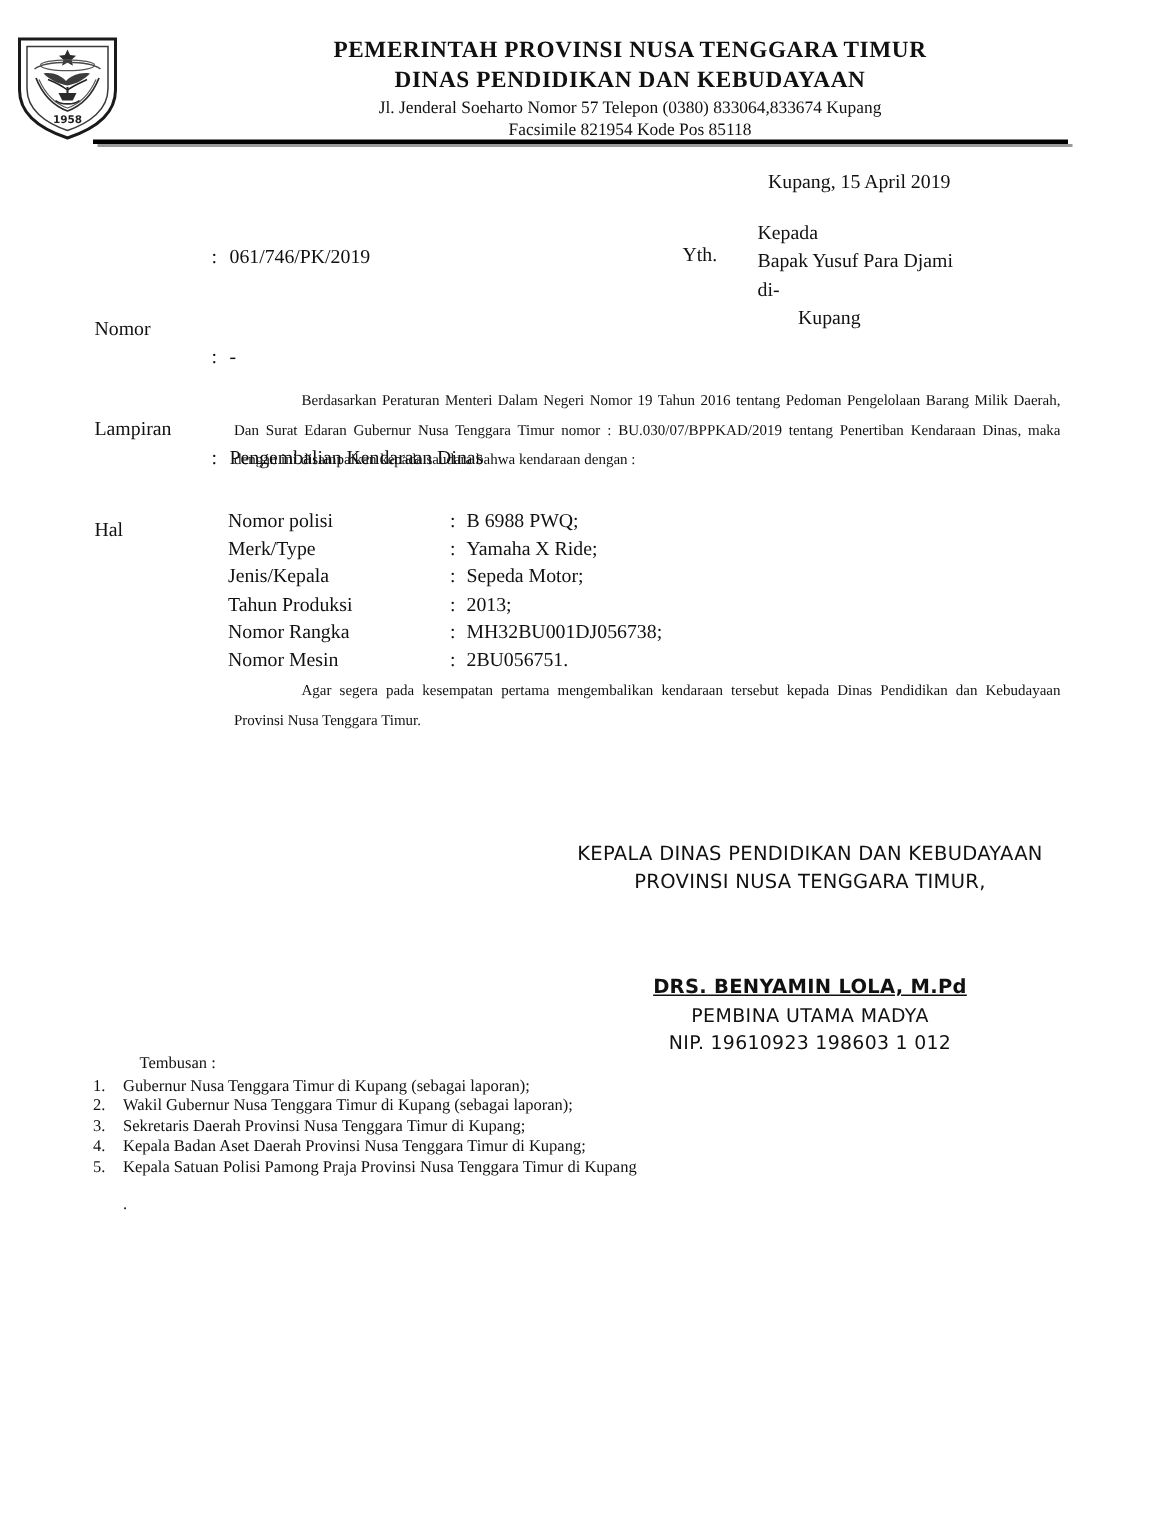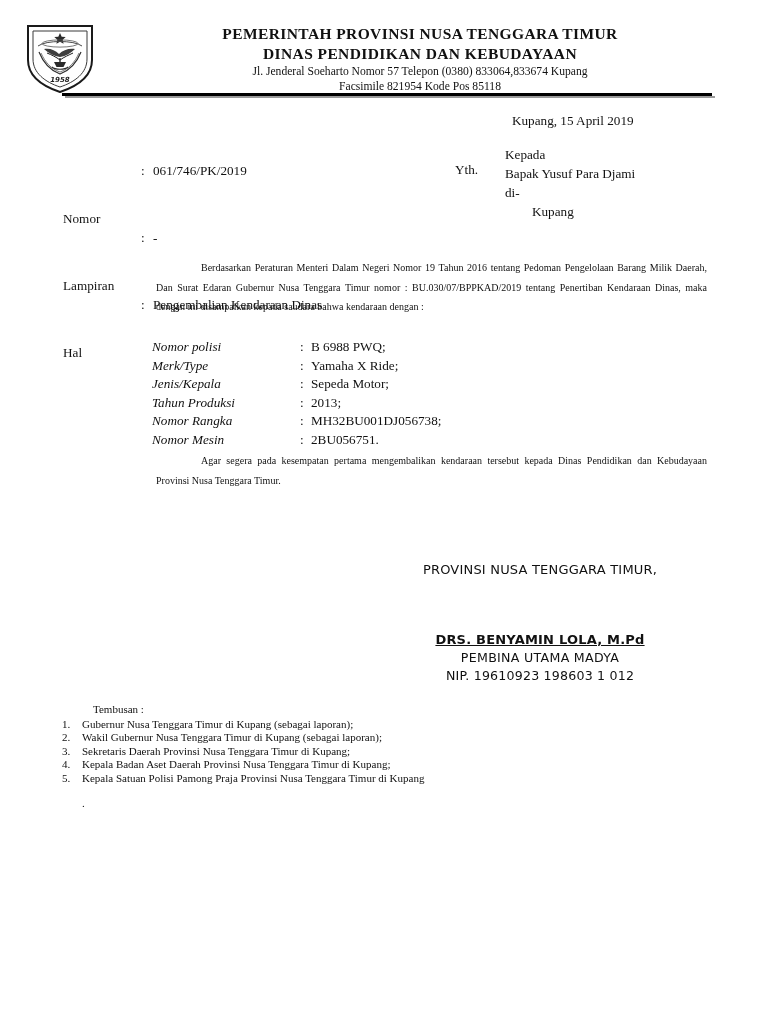--- a/index.html
+++ b/index.html
@@ -21,25 +21,24 @@
 
   
   #letterhead {
     position: absolute;
     left: 0; top: 0;
     width: 768px;
     height: 100px;
   }
   #crest {
     position: absolute;
-    left: 22px;
+    left: 7px;
     top: 22px;
     width: 76px;
     height: 72px;
-    font-style: italic;
   }
   #crest svg { display: block; }
 
   #org-block {
     position: absolute;
     left: 120px;
     top: 24px;
     width: 600px;
     text-align: center;
   }
@@ -125,21 +124,21 @@
 
   
   #vehicle {
     position: absolute;
     left: 152px;
     top: 338px;
     font-size: 13.2px;
     line-height: 18.6px;
   }
   .veh-row { display: flex; }
-  .veh-label { width: 148px; flex: 0 0 148px; font-style: italic; }
+  .veh-label { width: 148px; flex: 0 0 148px; }
   .veh-colon { width: 11px; flex: 0 0 11px; }
   .veh-value { white-space: nowrap; }
 
   
   #signature {
     position: absolute;
     left: 330px;
     top: 560px;
     width: 420px;
     text-align: center;
@@ -282,20 +281,21 @@
     <div class="veh-row">
       <span class="veh-label">Nomor Mesin</span>
       <span class="veh-colon">:</span>
       <span class="veh-value">2BU056751.</span>
     </div>
   </div>
 
   <div class="para" id="para-3">Agar segera pada kesempatan pertama mengembalikan kendaraan tersebut kepada Dinas Pendidikan dan Kebudayaan Provinsi Nusa Tenggara Timur.</div>
 
   <div id="signature">
+    <div class="sig-title">KEPALA DINAS  PENDIDIKAN DAN KEBUDAYAAN</div>
     <div class="sig-title">PROVINSI NUSA TENGGARA TIMUR,</div>
     <div id="sig-gap"></div>
     <div class="sig-name">DRS. BENYAMIN LOLA, M.Pd</div>
     <div class="sig-rank">PEMBINA UTAMA MADYA</div>
     <div class="sig-nip">NIP. 19610923 198603 1 012</div>
   </div>
 
   <div id="tembusan">
     <div id="tembusan-title">Tembusan :</div>
     <div class="tb-row">

